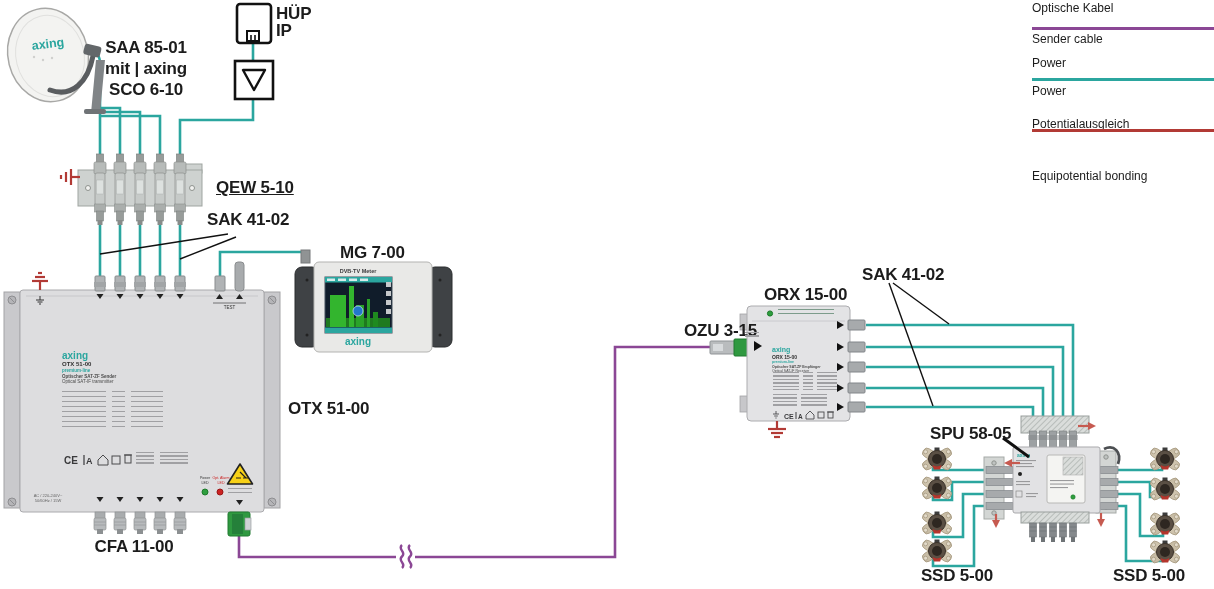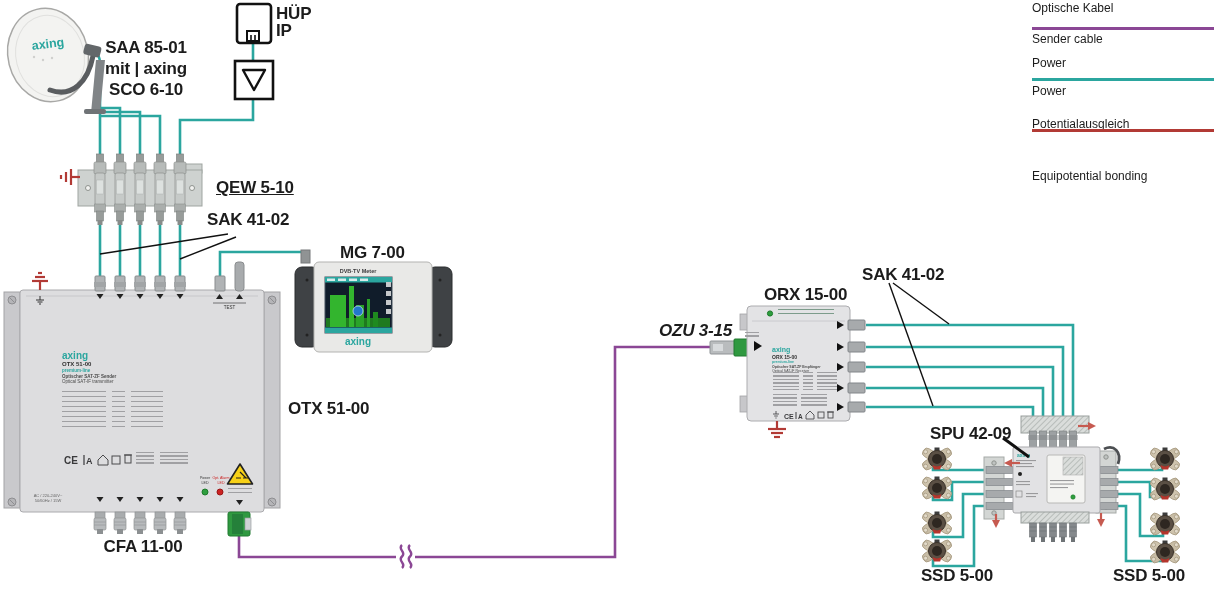--- a/index.html
+++ b/index.html
@@ -518,25 +518,25 @@
     <line x1="1003" y1="438" x2="1029" y2="457" stroke-width="3"></line>
   </g>
 </svg>
 
 <div class="lbl ctr" style="left:96px;top:17px;width:100px;margin-top:20px;"><span>SAA 85-01</span><br><span>mit | axing</span><br><span>SCO 6-10</span></div>
 <div class="lbl" style="left:276px;top:5px;line-height:17px;"><span>HÜP</span><br><span>IP</span></div>
 <div class="lbl" style="left:216px;top:177px;text-decoration:underline;">QEW 5-10</div>
 <div class="lbl" style="left:207px;top:209px;">SAK 41-02</div>
 <div class="lbl" style="left:340px;top:242px;">MG 7-00</div>
 <div class="lbl" style="left:288px;top:398px;">OTX 51-00</div>
-<div class="lbl ctr" style="left:97px;top:536px;width:92px;">CFA 11-00</div>
-<div class="lbl" style="left:659px;top:320px;font-style:italic;">OZU 3-15</div>
+<div class="lbl ctr" style="left:88px;top:536px;width:92px;">CFA 11-00</div>
+<div class="lbl" style="left:684px;top:320px;">OZU 3-15</div>
 <div class="lbl" style="left:764px;top:284px;">ORX 15-00</div>
 <div class="lbl" style="left:862px;top:264px;">SAK 41-02</div>
-<div class="lbl" style="left:930px;top:423px;">SPU 42-09</div>
+<div class="lbl" style="left:930px;top:423px;">SPU 58-05</div>
 <div class="lbl ctr" style="left:919px;top:565px;width:76px;">SSD 5-00</div>
 <div class="lbl ctr" style="left:1111px;top:565px;width:76px;">SSD 5-00</div>
 
 <div>
   <div class="leg-txt" style="top:1px;">Optische Kabel</div>
   <div class="leg-line" style="top:27px;background:#8b4795;"></div>
   <div class="leg-txt" style="top:32px;">Sender cable</div>
   <div class="leg-txt" style="top:56px;">Power</div>
   <div class="leg-line" style="top:78px;background:#2ba69f;"></div>
   <div class="leg-txt" style="top:84px;">Power</div>

